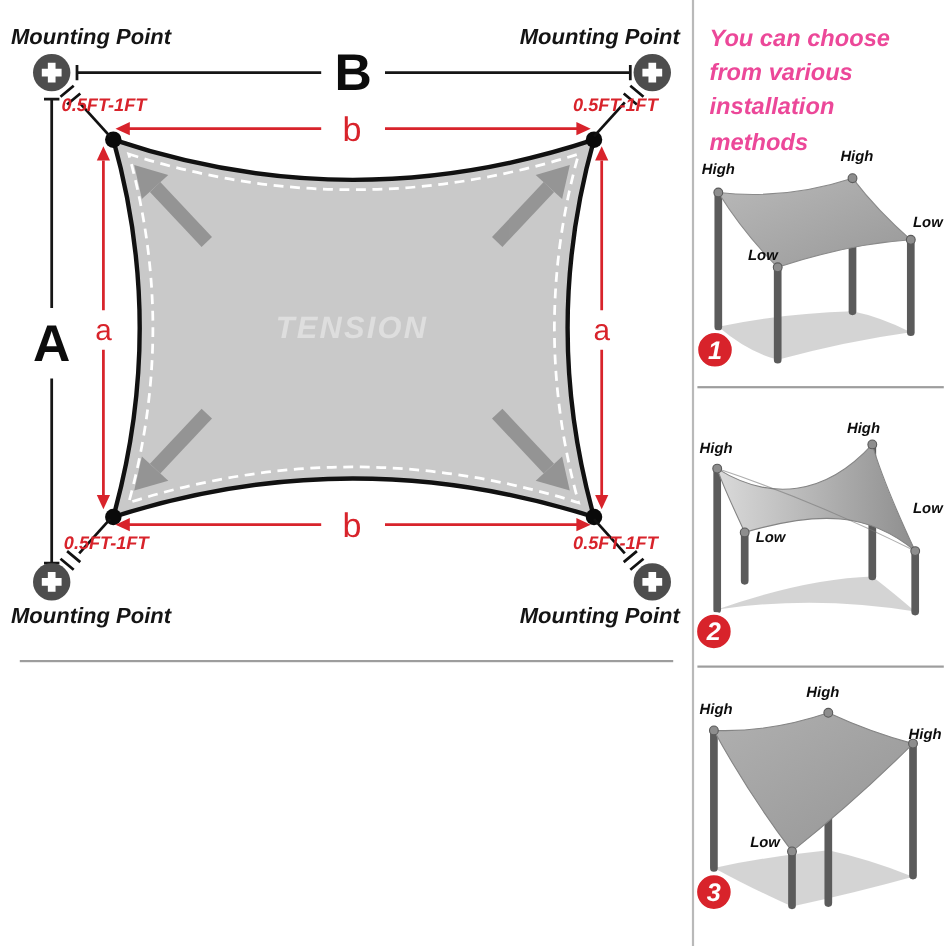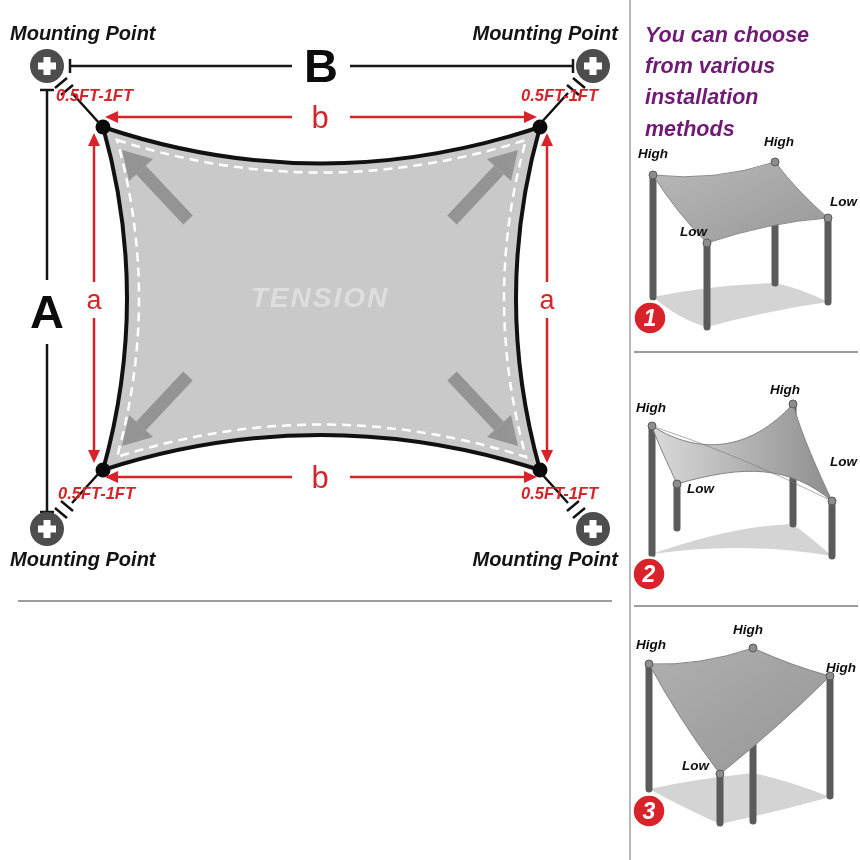--- a/index.html
+++ b/index.html
@@ -5,21 +5,21 @@
   html,body{margin:0;padding:0;background:#fff;}
   .canvas{position:relative;width:860px;height:860px;background:#fff;overflow:hidden;
           font-family:"Liberation Sans","DejaVu Sans",sans-serif;}
   svg{position:absolute;display:block;}
   .vdiv{position:absolute;left:629px;top:0;width:2px;height:860px;background:#b9b9b9;}
   .hdiv{position:absolute;height:2px;background:#9d9d9d;}
   .hdiv-left{left:18px;top:600px;width:594px;}
   .hdiv-r1{left:634px;top:351px;width:224px;}
   .hdiv-r2{left:634px;top:605px;width:224px;}
   .sidebar-header{position:absolute;left:645px;top:20px;width:208px;
-          font-size:21.5px;line-height:1.45;font-weight:bold;font-style:italic;color:#701a75;}
+          font-size:21.5px;line-height:1.45;font-weight:bold;font-style:italic;color:#ec4899;}
   .info{position:absolute;left:0;top:600px;width:628px;height:260px;}
 </style>
 </head>
 <body>
 
 <div class="canvas">
 
   <svg width="628" height="600" viewBox="0 0 628 600">
 
     <path d="M103,127 Q320,200 540,127 Q492,298 540,470 Q320,400 103,470 Q151,298 103,127 Z" fill="#c9c9c9" stroke="#111" stroke-width="4" stroke-linejoin="round"></path>

